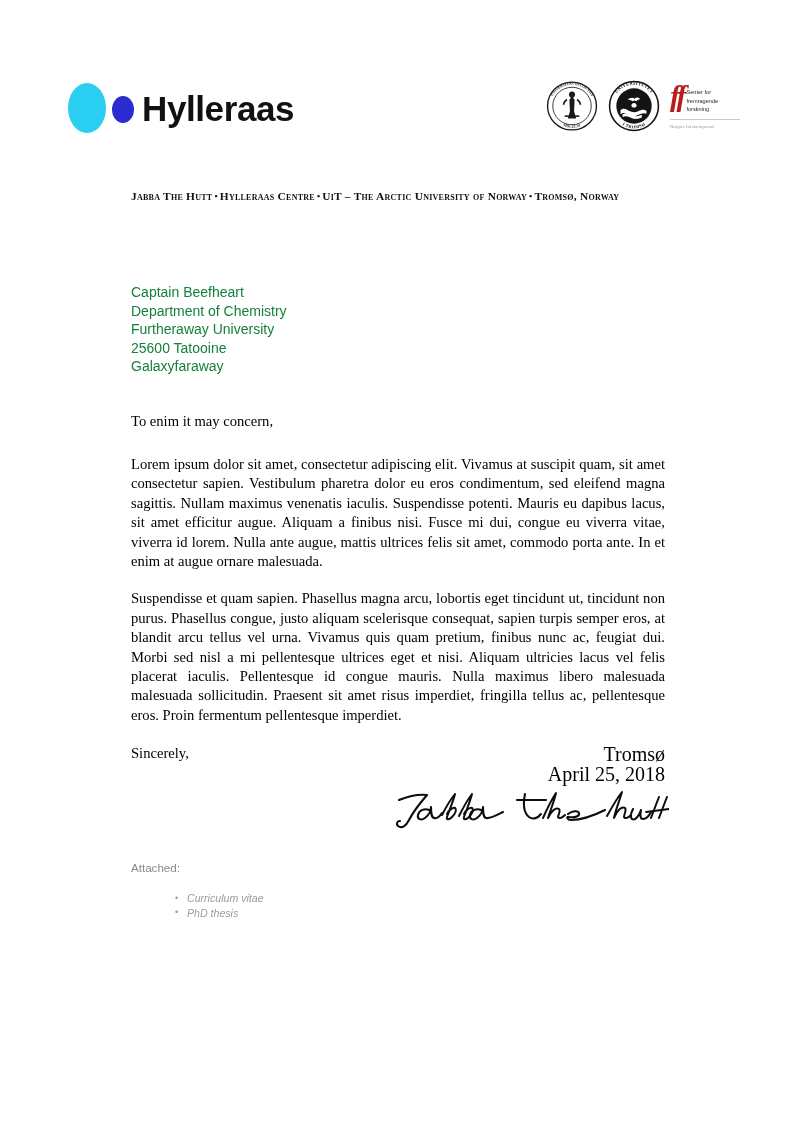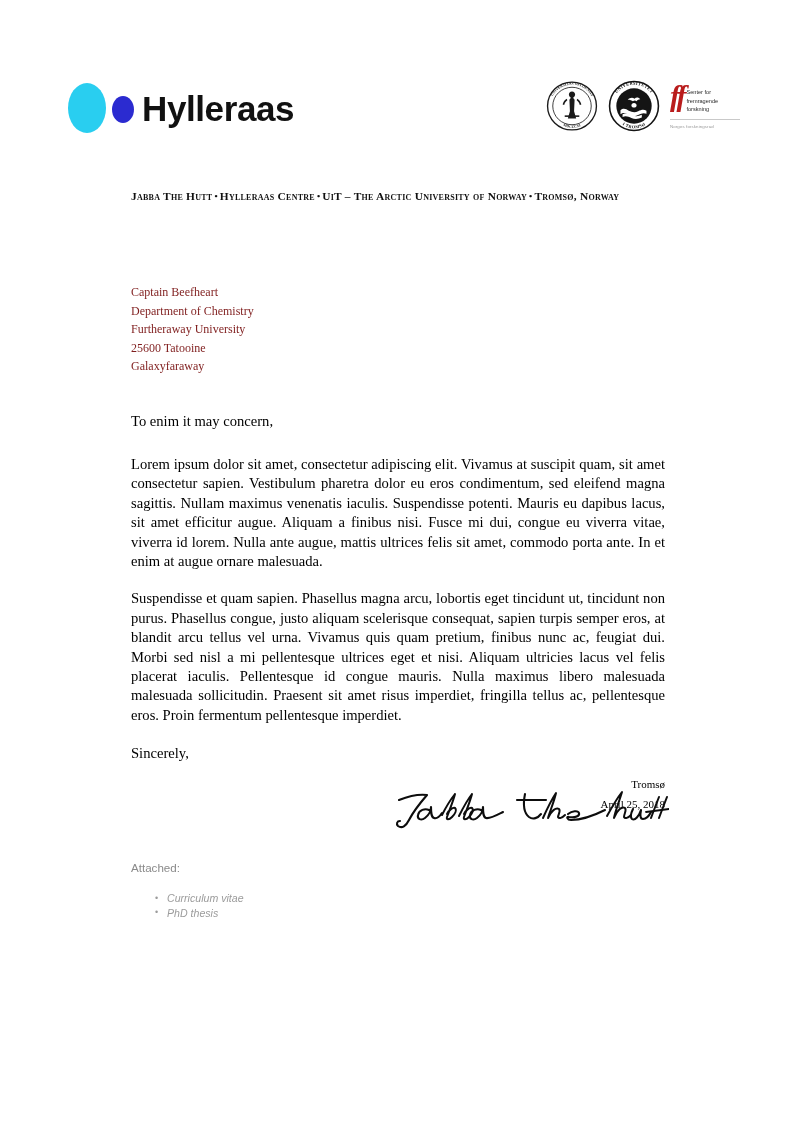--- a/index.html
+++ b/index.html
@@ -151,24 +151,24 @@
     font-size: 9px;
     vertical-align: 1.5px;
     padding: 0 2px;
   }
 
   
   .recipient {
     position: absolute;
     left: 131px;
     top: 283px;
-    font-family: Liberation Serif, serif;
-    font-size: 12px;
+    font-family: Liberation Sans, sans-serif;
+    font-size: 14px;
     line-height: 18.6px;
-    color: #7f1d1d;
+    color: #15803d;
   }
 
   
   .body-block {
     position: absolute;
     left: 131px;
     top: 412px;
     width: 534px;
   }
   .salutation {
@@ -191,23 +191,23 @@
     left: 131px;
     top: 744px;
     font-size: 14.6px;
     line-height: 19px;
   }
 
   
   .sign-block {
     position: absolute;
     right: 129px;
-    top: 774px;
+    top: 744px;
     text-align: right;
-    font-size: 11px;
+    font-size: 20px;
     line-height: 20px;
   }
   .sign-date {
     font-feature-settings: "onum" 1;
     margin-left: 42px;
   }
 
   .signature {
     position: absolute;
     left: 393px;
@@ -221,21 +221,21 @@
   .attached {
     position: absolute;
     left: 131px;
     top: 861px;
     font-family: "Liberation Sans", sans-serif;
     font-size: 11.6px;
     color: #8a8a8a;
   }
   .attached-list {
     position: absolute;
-    left: 153px;
+    left: 173px;
     top: 891px;
     margin: 0;
     padding: 0;
     list-style: none;
     font-family: "Liberation Sans", sans-serif;
     font-size: 10.6px;
     font-style: italic;
     color: #9b9b9b;
     line-height: 14.6px;
   }

